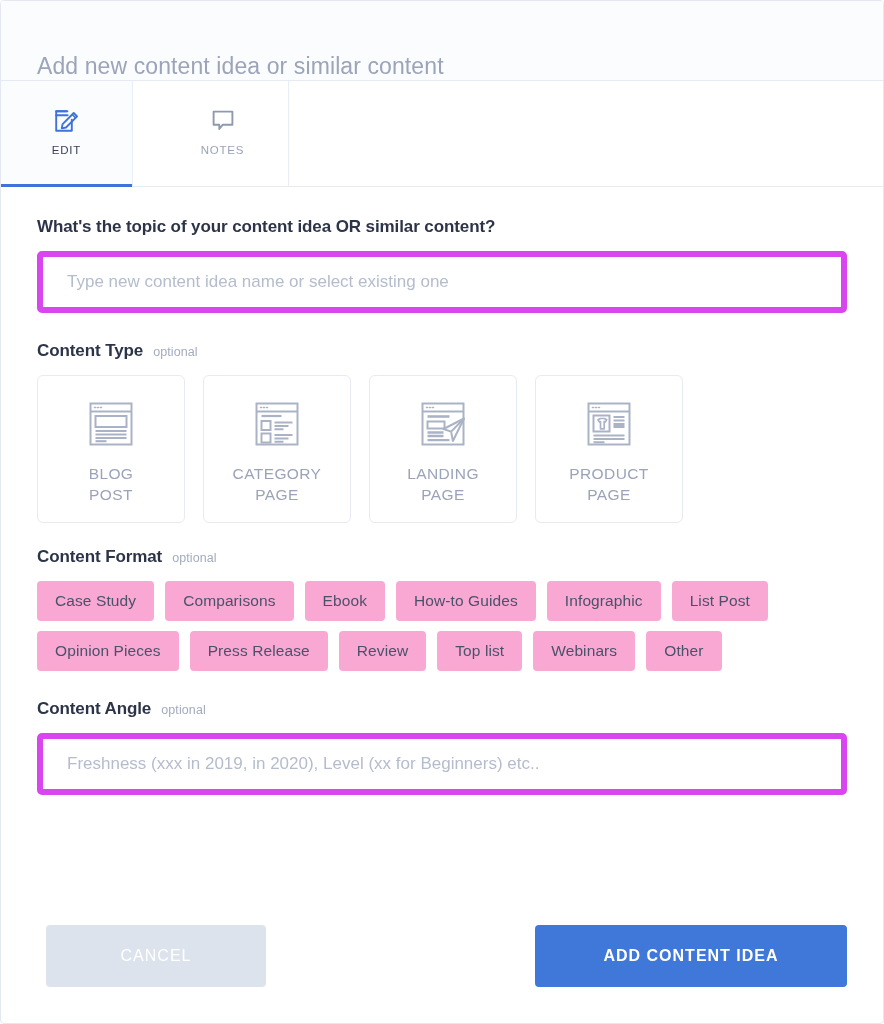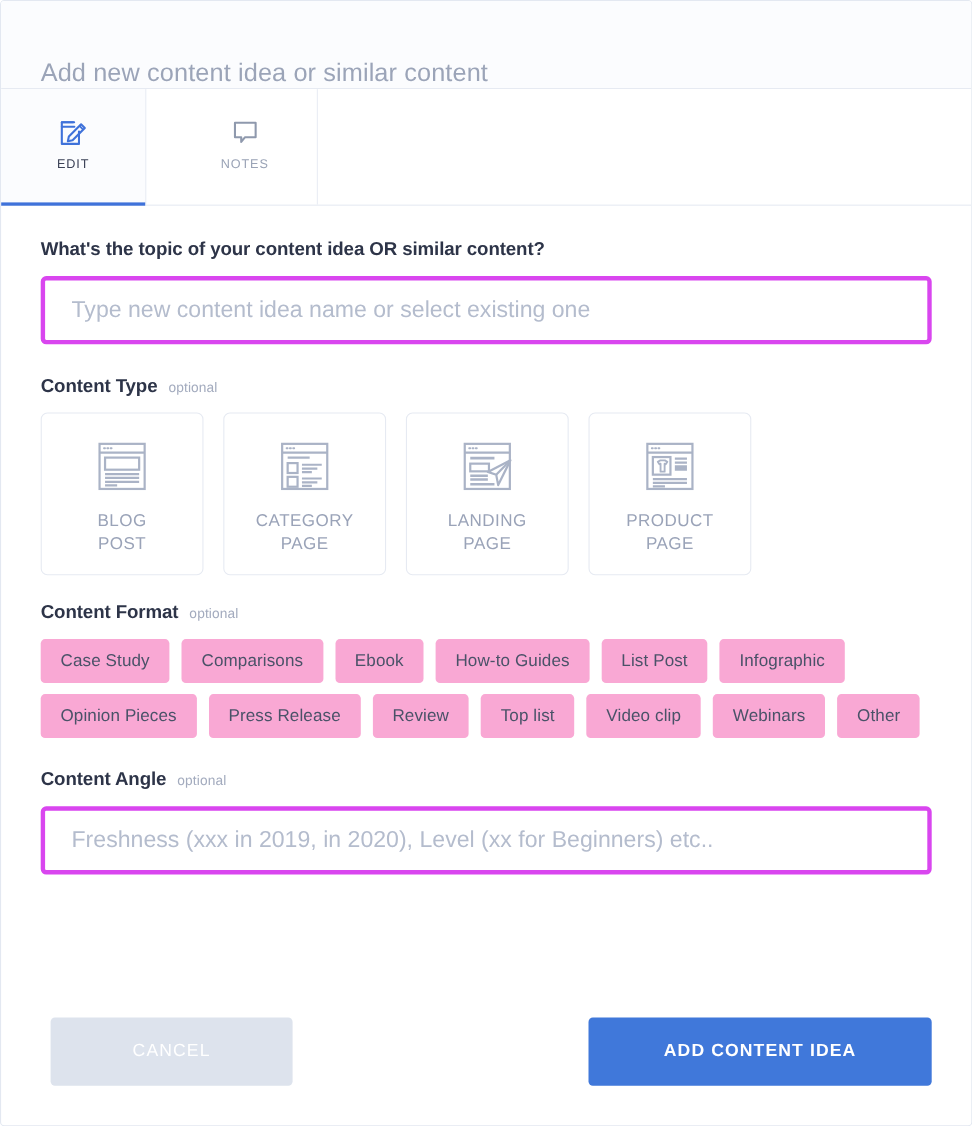--- a/index.html
+++ b/index.html
@@ -108,26 +108,26 @@
     font-size: 12.5px;
     font-weight: 400;
     color: #a3abbe;
     letter-spacing: 0.1px;
   }
 
   .text-input {
     width: 100%;
     height: 62px;
     box-sizing: border-box;
-    border: 4px solid #d946ef;
+    border: 6px solid #d946ef;
     border-radius: 5px;
     background: #ffffff;
     padding: 0 24px;
     font-family: "Liberation Sans", sans-serif;
-    font-size: 21px;
+    font-size: 17px;
     color: #3c4257;
     outline: none;
   }
   .text-input::placeholder { color: #b4bccd; }
 
   .gap-28 { height: 28px; }
   .gap-24 { height: 24px; }
 
   
   .type-cards {
@@ -343,27 +343,26 @@
     <div class="section-title">
       <span>Content Format</span>
       <span class="optional">optional</span>
     </div>
 
     <div class="chips">
       <div class="chip">Case Study</div>
       <div class="chip">Comparisons</div>
       <div class="chip">Ebook</div>
       <div class="chip">How-to Guides</div>
+      <div class="chip">Infographic</div>
       <div class="chip">List Post</div>
-      <div class="chip">Infographic</div>
       <div class="chip">Opinion Pieces</div>
       <div class="chip">Press Release</div>
       <div class="chip">Review</div>
       <div class="chip">Top list</div>
-      <div class="chip">Video clip</div>
       <div class="chip">Webinars</div>
       <div class="chip">Other</div>
     </div>
 
     <div class="gap-28"></div>
 
     
     <div class="section-title">
       <span>Content Angle</span>
       <span class="optional">optional</span>

